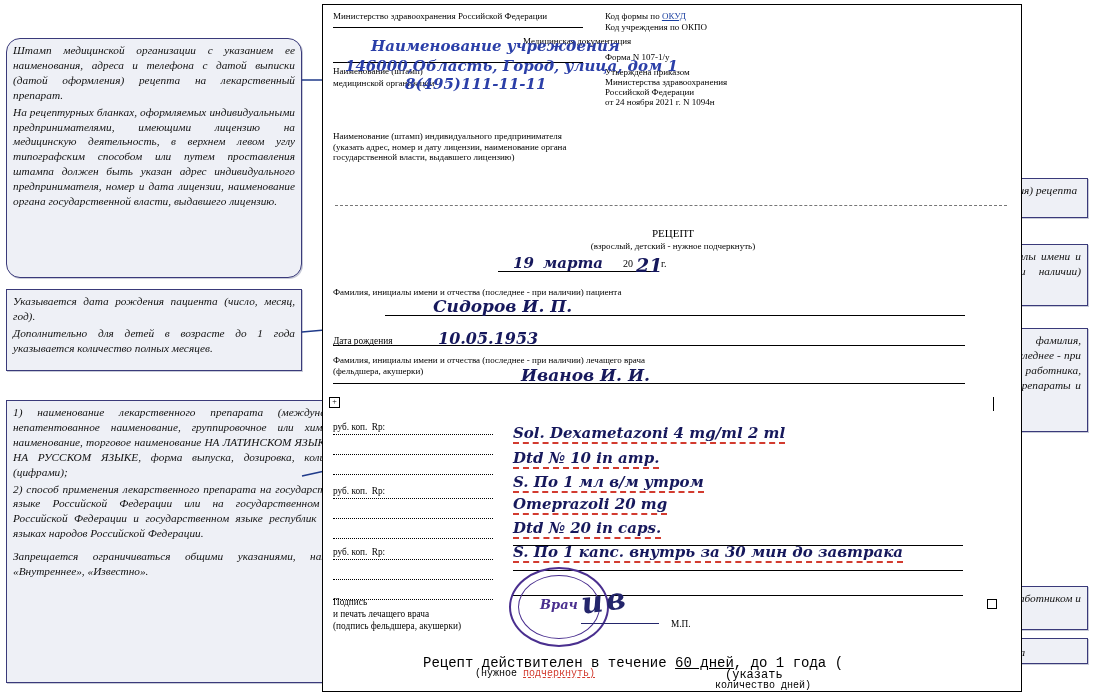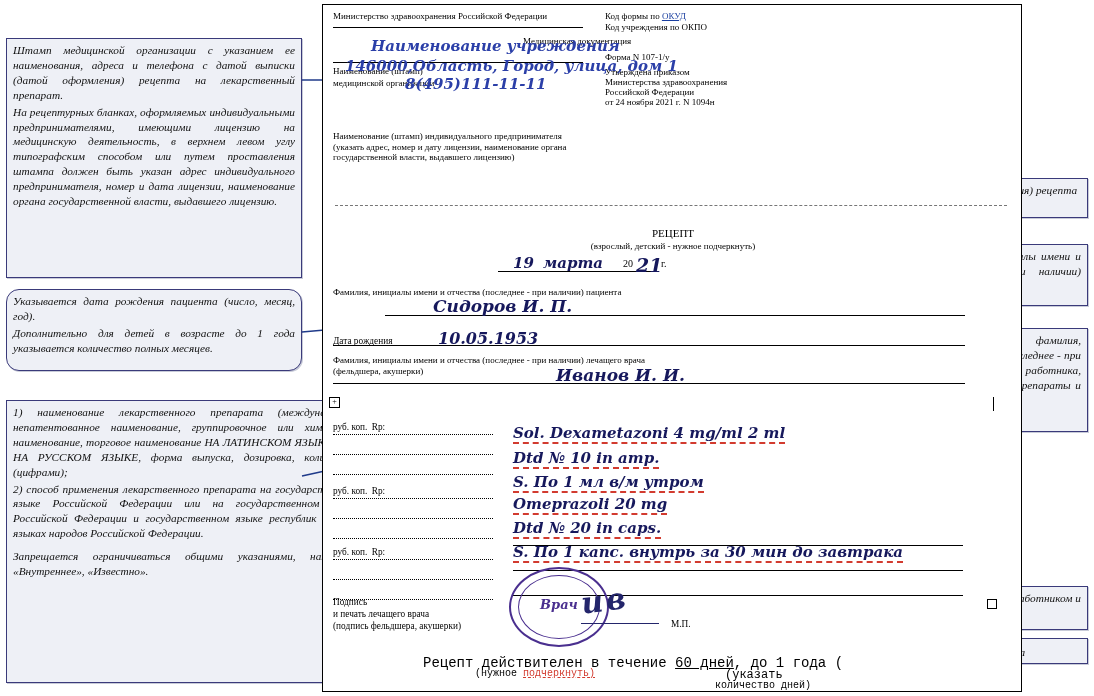--- a/index.html
+++ b/index.html
@@ -100,26 +100,26 @@
     position:absolute;width:9px;height:9px;border:1px solid #000;
     font-size:8px;line-height:8px;text-align:center;
   }
   .sqbox{position:absolute;width:8px;height:8px;border:1px solid #000;}
 </style>
 </head>
 <body>
 
 <div class="page">
 
-  <div class="callout" style="left:6px;top:38px;width:296px;height:240px;">
+  <div class="callout" style="left:6px;top:38px;width:296px;height:240px;border-radius:14px;">
     <p>Штамп медицинской организации с указанием ее наименования, адреса и телефона с датой выписки (датой оформления) рецепта на лекарственный препарат.</p>
     <p>На рецептурных бланках, оформляемых индивидуальными предпринимателями, имеющими лицензию на медицинскую деятельность, в верхнем левом углу типографским способом или путем проставления штампа должен быть указан адрес индивидуального предпринимателя, номер и дата лицензии, наименование органа государственной власти, выдавшего лицензию.</p>
   </div>
 
-  <div class="callout" style="left:6px;top:289px;width:296px;height:82px;border-radius:13px;">
+  <div class="callout" style="left:6px;top:289px;width:296px;height:82px;">
     <p>Указывается дата рождения пациента (число, месяц, год).</p>
     <p>Дополнительно для детей в возрасте до 1 года указывается количество полных месяцев.</p>
   </div>
 
   <div class="callout" style="left:6px;top:400px;width:360px;height:283px;">
     <p>1) наименование лекарственного препарата (международное непатентованное наименование, группировочное или химическое наименование, торговое наименование НА ЛАТИНСКОМ ЯЗЫКЕ ИЛИ НА РУССКОМ ЯЗЫКЕ, форма выпуска, дозировка, количество (цифрами);</p>
     <p>2) способ применения лекарственного препарата на государственном языке Российской Федерации или на государственном языке Российской Федерации и государственном языке республик и иных языках народов Российской Федерации.</p>
     <p style="margin-top:8px;">Запрещается ограничиваться общими указаниями, например, «Внутреннее», «Известно».</p>
   </div>
 
@@ -272,21 +272,21 @@
     <div class="f-abs tiny" style="left:10px;top:282px;width:330px;">Фамилия, инициалы имени и отчества (последнее - при наличии) пациента</div>
     <div class="hline" style="left:62px;top:310px;width:580px;"></div>
     <div class="f-abs hand" style="left:110px;top:291px;font-size:17px;">Сидоров И. П.</div>
 
     <div class="f-abs tiny2" style="left:10px;top:331px;">Дата рождения</div>
     <div class="hline" style="left:10px;top:340px;width:632px;"></div>
     <div class="f-abs hand" style="left:115px;top:324px;font-size:16px;">10.05.1953</div>
 
     <div class="f-abs tiny" style="left:10px;top:350px;width:350px;">Фамилия, инициалы имени и отчества (последнее - при наличии) лечащего врача (фельдшера, акушерки)</div>
     <div class="hline" style="left:10px;top:378px;width:632px;"></div>
-    <div class="f-abs hand" style="left:198px;top:360px;font-size:17px;margin-left:35px;">Иванов И. И.</div>
+    <div class="f-abs hand" style="left:198px;top:360px;font-size:17px;">Иванов И. И.</div>
 
     <div class="plusbox" style="left:6px;top:392px;">+</div>
     <div class="f-abs" style="left:670px;top:392px;width:1px;height:14px;background:#000;"></div>
 
     <div class="f-abs tiny2" style="left:10px;top:417px;">
       <span>руб. коп.</span>
       <span style="margin-left:2px;">Rp:</span>
     </div>
     <div class="dotline" style="left:10px;top:429px;width:160px;"></div>
     <div class="dotline" style="left:10px;top:449px;width:160px;"></div>

